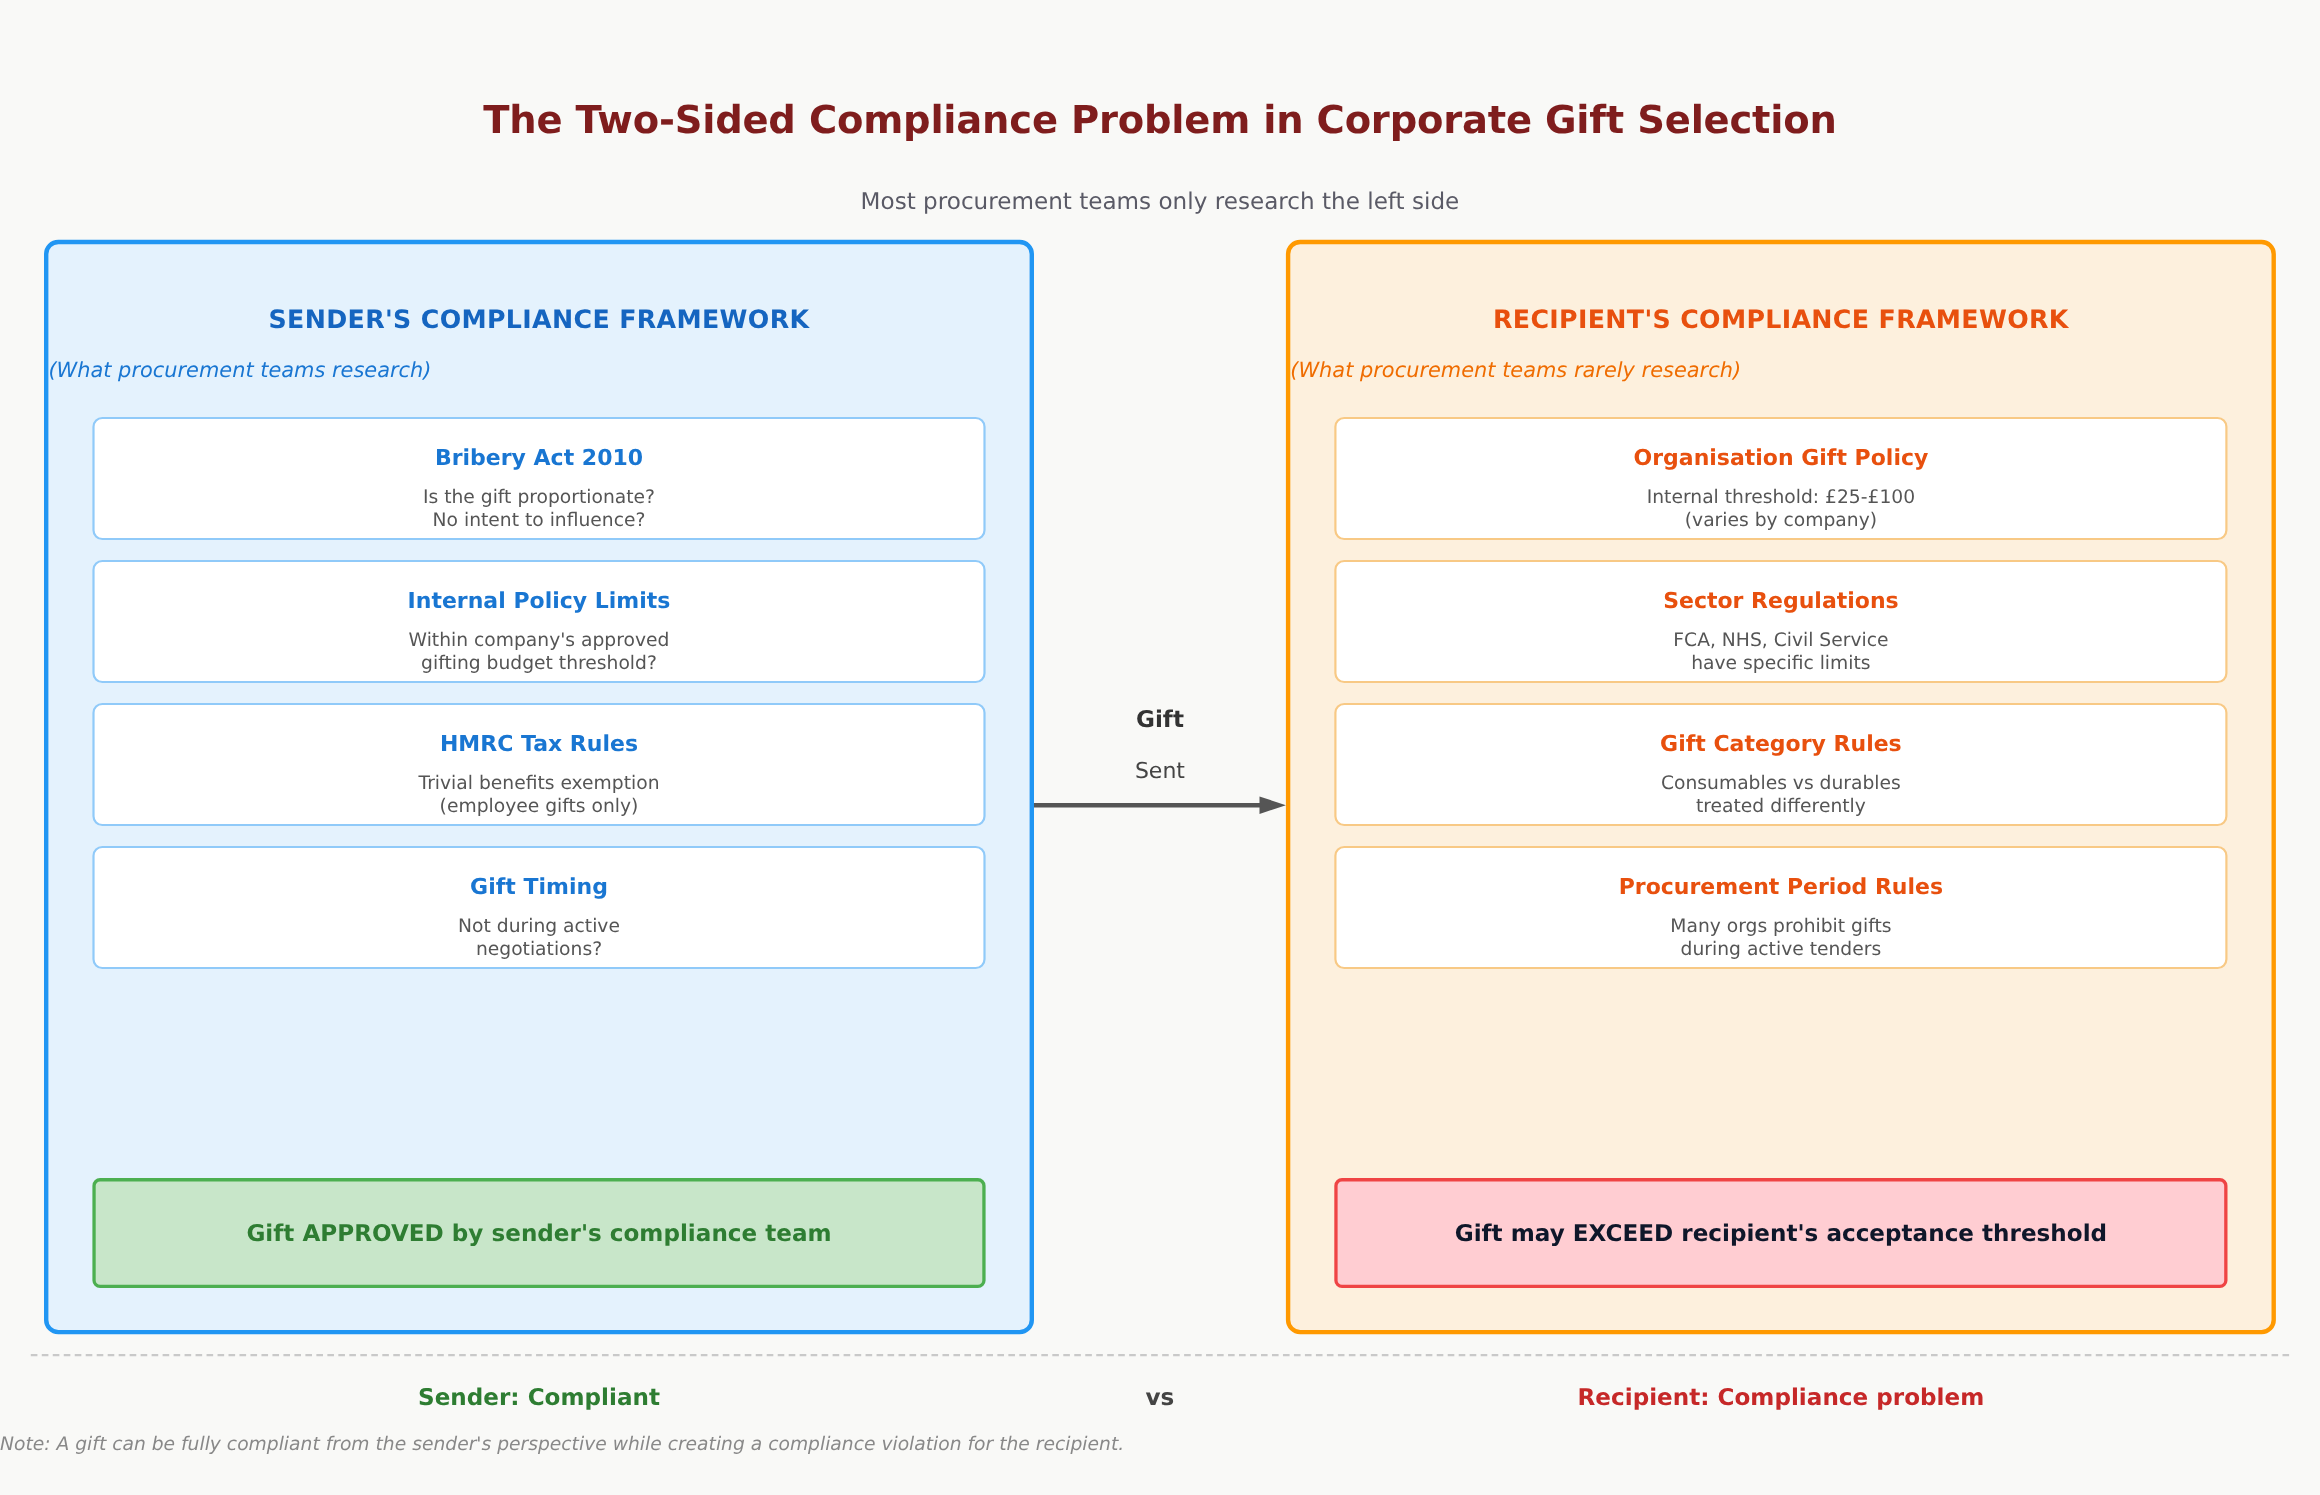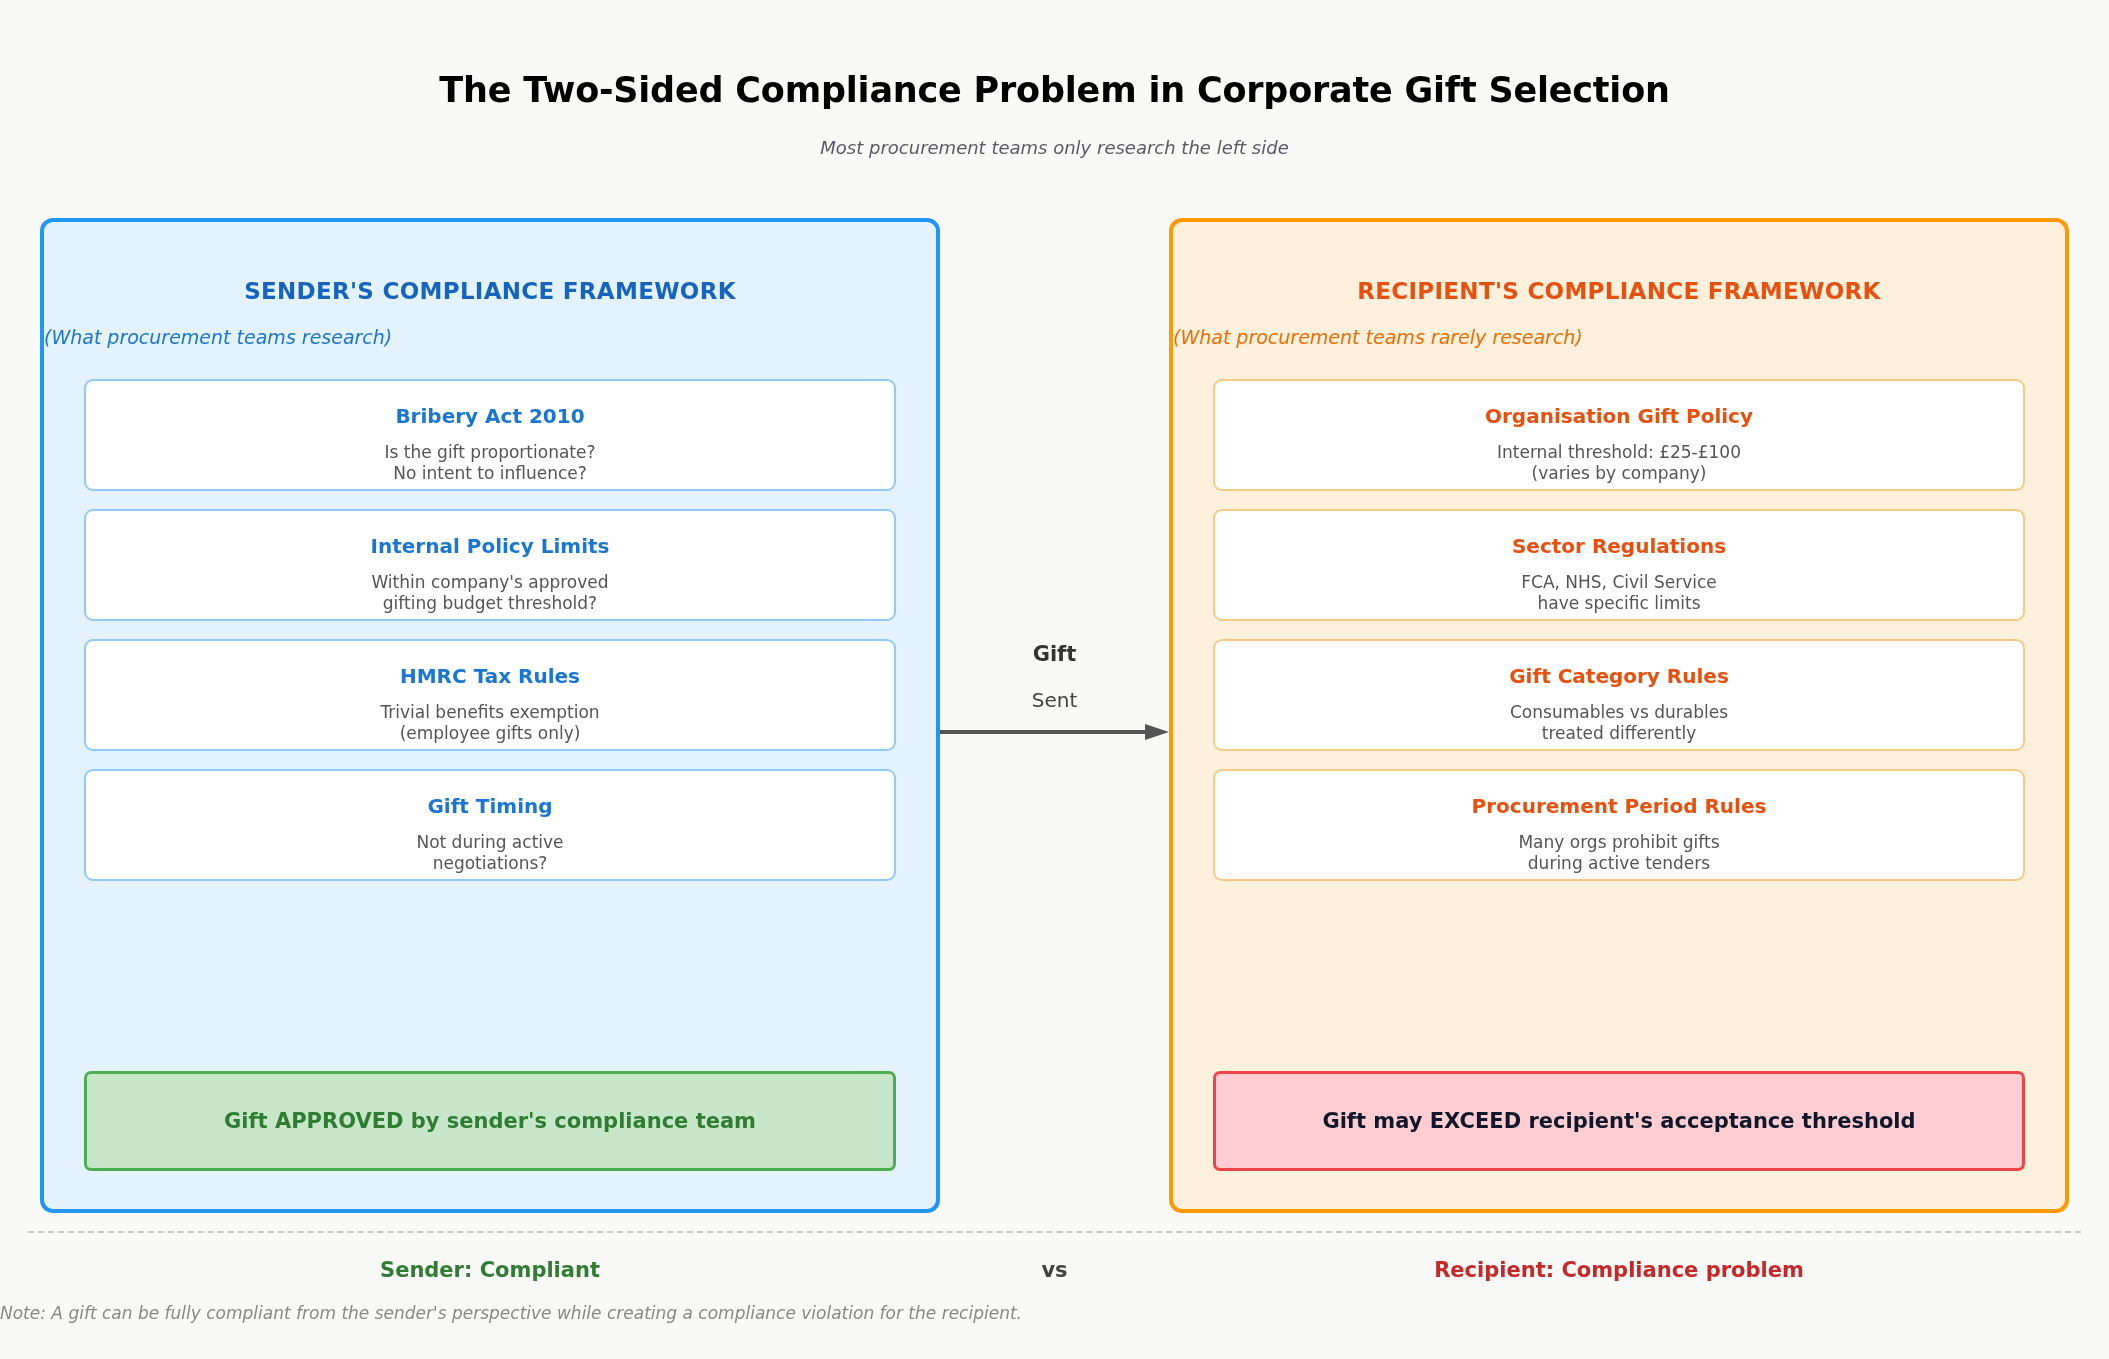--- a/index.html
+++ b/index.html
@@ -18,31 +18,30 @@
   
   .header {
     position: absolute;
     left: 0;
     top: 0;
     width: 2109px;
     text-align: center;
   }
   .page-title {
     margin: 0;
-    padding-top: 70px;
+    padding-top: 90px;
     font-size: 35px;
     font-weight: bold;
-    color: #000000;
+    color: #7f1d1d;
     letter-spacing: -0.2px;
   }
   .page-subtitle {
-    margin: 0;
+    margin: 14px;
     padding-top: 27px;
-    font-size: 18px;
-    font-style: italic;
+    font-size: 21px;
     color: #5a5a66;
   }
 
   
   .panels {
     position: absolute;
     left: 0;
     top: 218px;
     width: 2109px;
     height: 995px;

